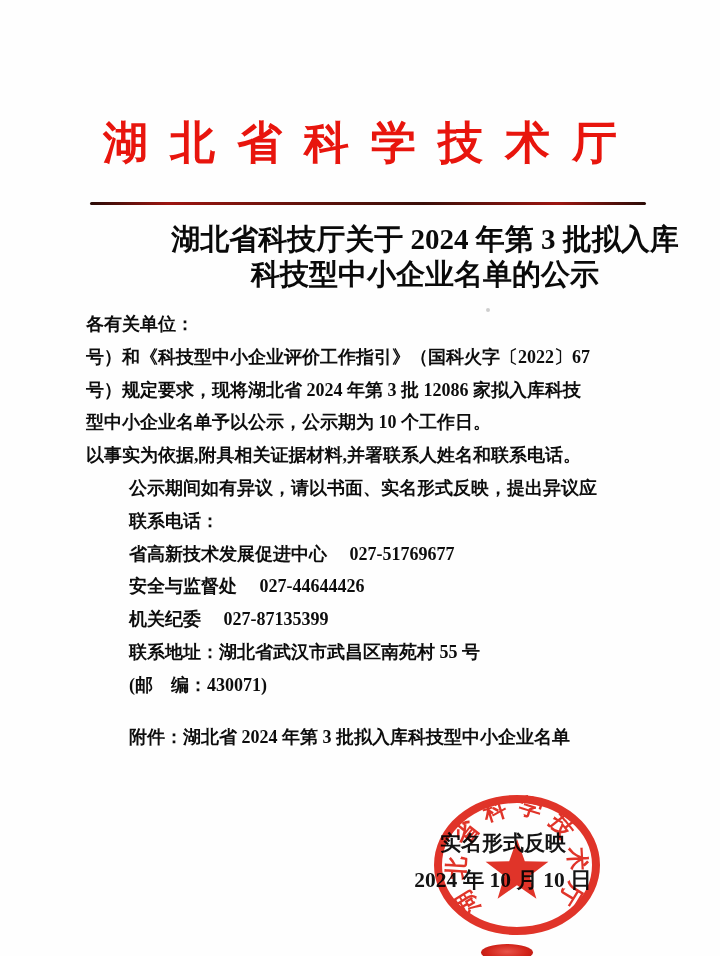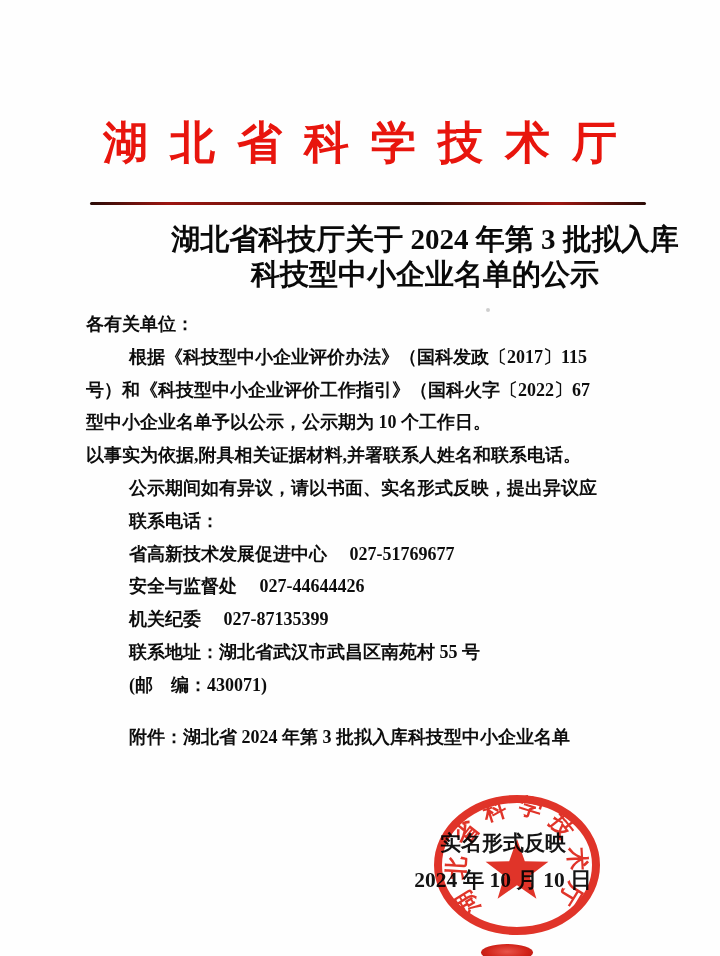--- a/index.html
+++ b/index.html
@@ -75,24 +75,24 @@
 
   <div class="doc-title">
     <div>湖北省科技厅关于 2024 年第 3 批拟入库</div>
     <div>科技型中小企业名单的公示</div>
   </div>
 
   <div class="body-text">
 
       <div class="line">各有关单位：</div>
 
-      <div class="line indent">根据《科技型中小企业评价办法》（国科发政〔2017〕115</div>
 
       <div class="line">号）和《科技型中小企业评价工作指引》（国科火字〔2022〕67</div>
 
+      <div class="line">号）规定要求，现将湖北省 2024 年第 3 批 12086 家拟入库科技</div>
 
       <div class="line">型中小企业名单予以公示，公示期为 10 个工作日。</div>
 
       <div class="line">以事实为依据,附具相关证据材料,并署联系人姓名和联系电话。</div>
 
       <div class="line indent">公示期间如有异议，请以书面、实名形式反映，提出异议应</div>
 
       <div class="line indent">联系电话：</div>
 
       <div class="line indent">省高新技术发展促进中心　 027-51769677</div>

